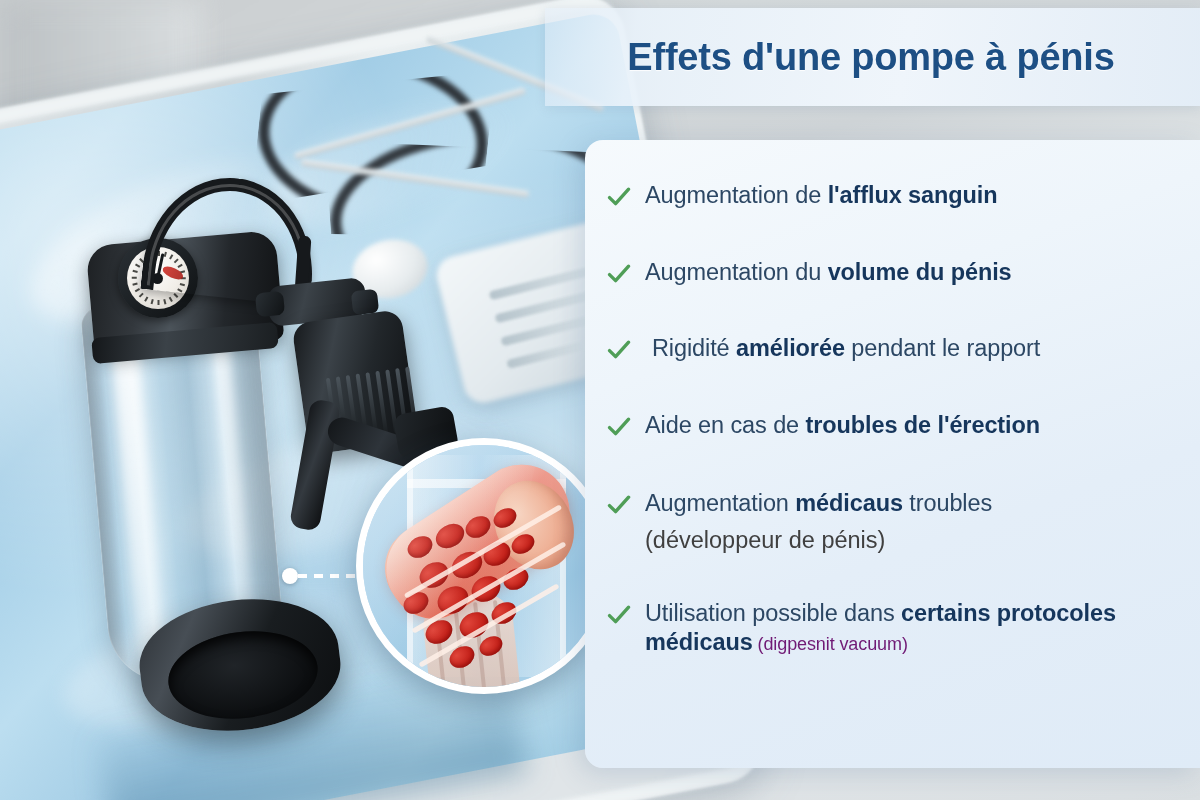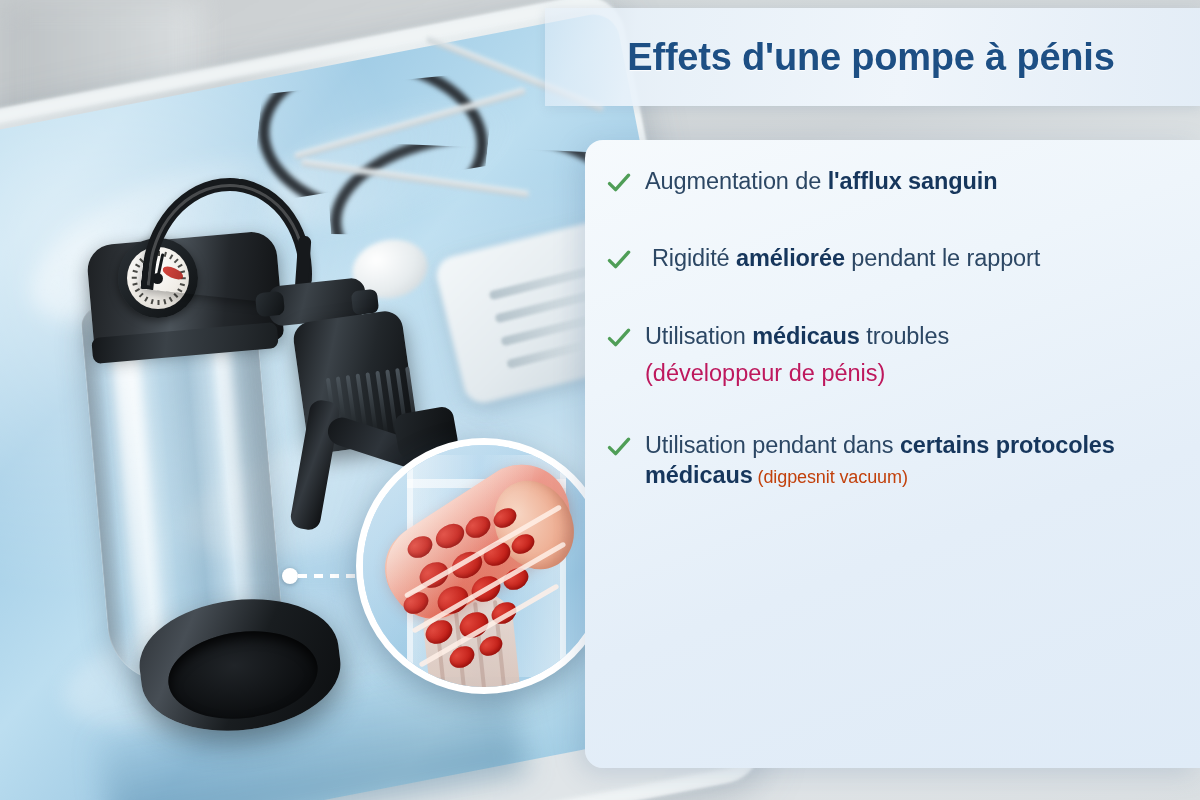--- a/index.html
+++ b/index.html
@@ -374,23 +374,23 @@
     flex:0 0 auto; width:26px; height:26px; margin-top:4px;
   }
   .check svg { display:block; }
   .txt {
     color:#2c4764; font-size:23.5px; line-height:1.26;
     letter-spacing:-.1px;
     padding-top:1px;
   }
   .txt b { color:#16365c; font-weight:bold; }
   .sub {
-    color:#be185d; font-size:23.5px; line-height:1.3;
-  }
-  .small { font-size:18px; color:#c2410c; }
+    color:#404040; font-size:23.5px; line-height:1.3;
+  }
+  .small { font-size:18px; color:#701a75; }
 </style>
 </head>
 <body>
 
 <div id="stage">
 
   <div class="photo">
     <div class="photo-bg"></div>
     <div class="wall"></div>
     <div class="wall2"></div>
@@ -525,56 +525,76 @@
         <div class="mag-sheen"></div>
       </div>
     </div>
   </div>
 
   <div class="header-band"></div>
   <div class="title">Effets d'une pompe à pénis</div>
 
   <div class="panel"></div>
   <div class="list" id="list">
-      <div class="item" style="margin-top: 14px;">
+      <div class="item" style="margin-top: 28px;">
         <span class="check">
           <svg width="26" height="26" viewBox="0 0 26 26">
             <path d="M3.5 13.6 L9.6 19.6 L22.6 5.2" fill="none" stroke="#4f9e57" stroke-width="3.4" stroke-linecap="round" stroke-linejoin="round"></path>
           </svg>
         </span>
         <div>
           <div class="txt"><span>Augmentation de </span><b>l'afflux sanguin</b></div>
+        </div>
+      </div>
+      <div class="item" style="margin-top: 46px;">
+        <span class="check">
+          <svg width="26" height="26" viewBox="0 0 26 26">
+            <path d="M3.5 13.6 L9.6 19.6 L22.6 5.2" fill="none" stroke="#4f9e57" stroke-width="3.4" stroke-linecap="round" stroke-linejoin="round"></path>
+          </svg>
+        </span>
+        <div>
+          <div class="txt"><span>Augmentation du </span><b>volume du pénis</b></div>
         </div>
       </div>
       <div class="item" style="margin-top: 46px; gap: 20px;">
         <span class="check">
           <svg width="26" height="26" viewBox="0 0 26 26">
             <path d="M3.5 13.6 L9.6 19.6 L22.6 5.2" fill="none" stroke="#4f9e57" stroke-width="3.4" stroke-linecap="round" stroke-linejoin="round"></path>
           </svg>
         </span>
         <div>
           <div class="txt"><span>Rigidité </span><b>améliorée</b><span> pendant le rapport</span></div>
         </div>
       </div>
+      <div class="item" style="margin-top: 46px;">
+        <span class="check">
+          <svg width="26" height="26" viewBox="0 0 26 26">
+            <path d="M3.5 13.6 L9.6 19.6 L22.6 5.2" fill="none" stroke="#4f9e57" stroke-width="3.4" stroke-linecap="round" stroke-linejoin="round"></path>
+          </svg>
+        </span>
+        <div>
+          <div class="txt"><span>Aide en cas de </span><b>troubles de l'érection</b></div>
+        </div>
+      </div>
       <div class="item" style="margin-top: 48px;">
         <span class="check">
           <svg width="26" height="26" viewBox="0 0 26 26">
             <path d="M3.5 13.6 L9.6 19.6 L22.6 5.2" fill="none" stroke="#4f9e57" stroke-width="3.4" stroke-linecap="round" stroke-linejoin="round"></path>
           </svg>
         </span>
         <div>
-          <div class="txt"><span>Utilisation </span><b>médicaus</b><span> troubles</span></div>
+          <div class="txt"><span>Augmentation </span><b>médicaus</b><span> troubles</span></div>
           <div class="sub" style="margin-top: 6px;">(développeur de pénis)</div>
         </div>
       </div>
       <div class="item" style="margin-top: 42px;">
         <span class="check">
           <svg width="26" height="26" viewBox="0 0 26 26">
             <path d="M3.5 13.6 L9.6 19.6 L22.6 5.2" fill="none" stroke="#4f9e57" stroke-width="3.4" stroke-linecap="round" stroke-linejoin="round"></path>
           </svg>
         </span>
         <div>
-          <div class="txt"><span>Utilisation pendant dans </span><b>certains protocoles médicaus</b><span class="small"> (digpesnit vacuum)</span></div>
+          <div class="txt"><span>Utilisation possible dans </span><b>certains protocoles médicaus</b><span class="small"> (digpesnit vacuum)</span></div>
         </div>
       </div>
     </div>
 
 </div>
 
 </body></html>

